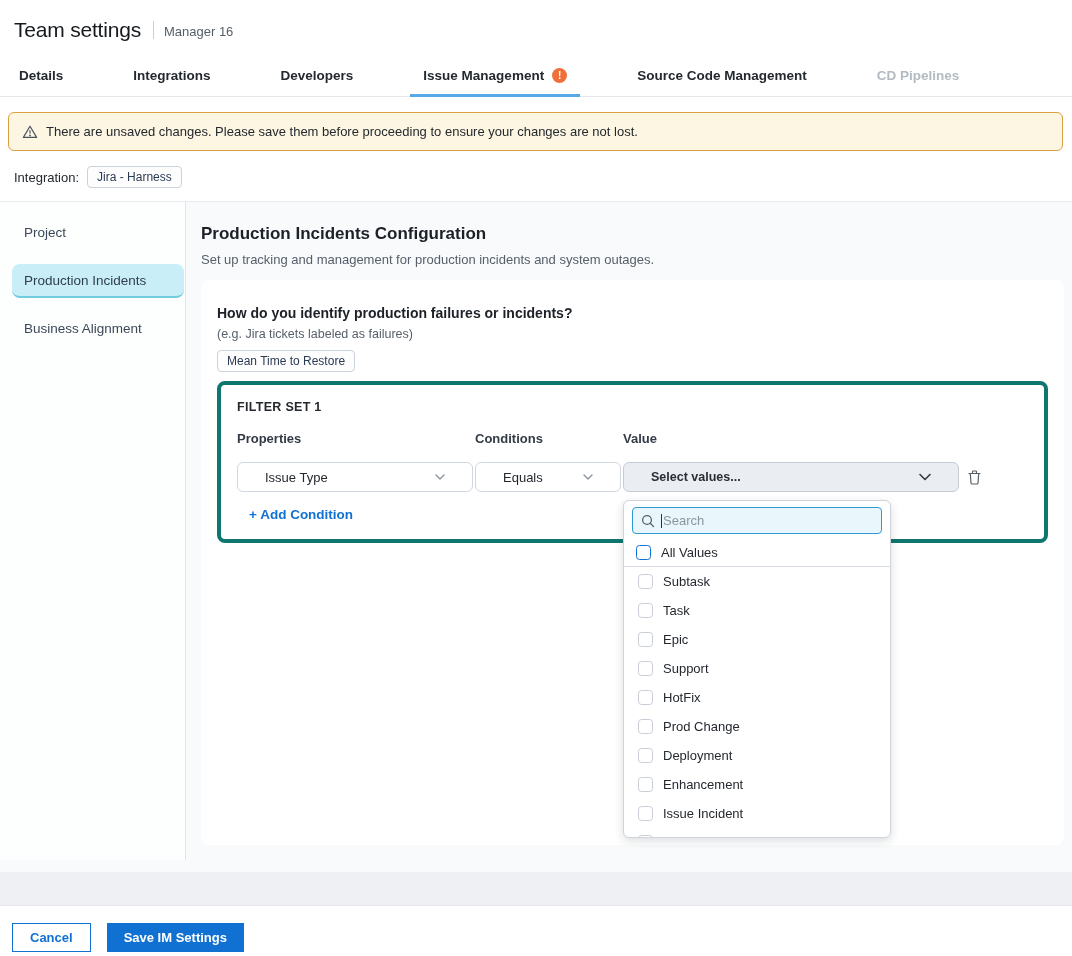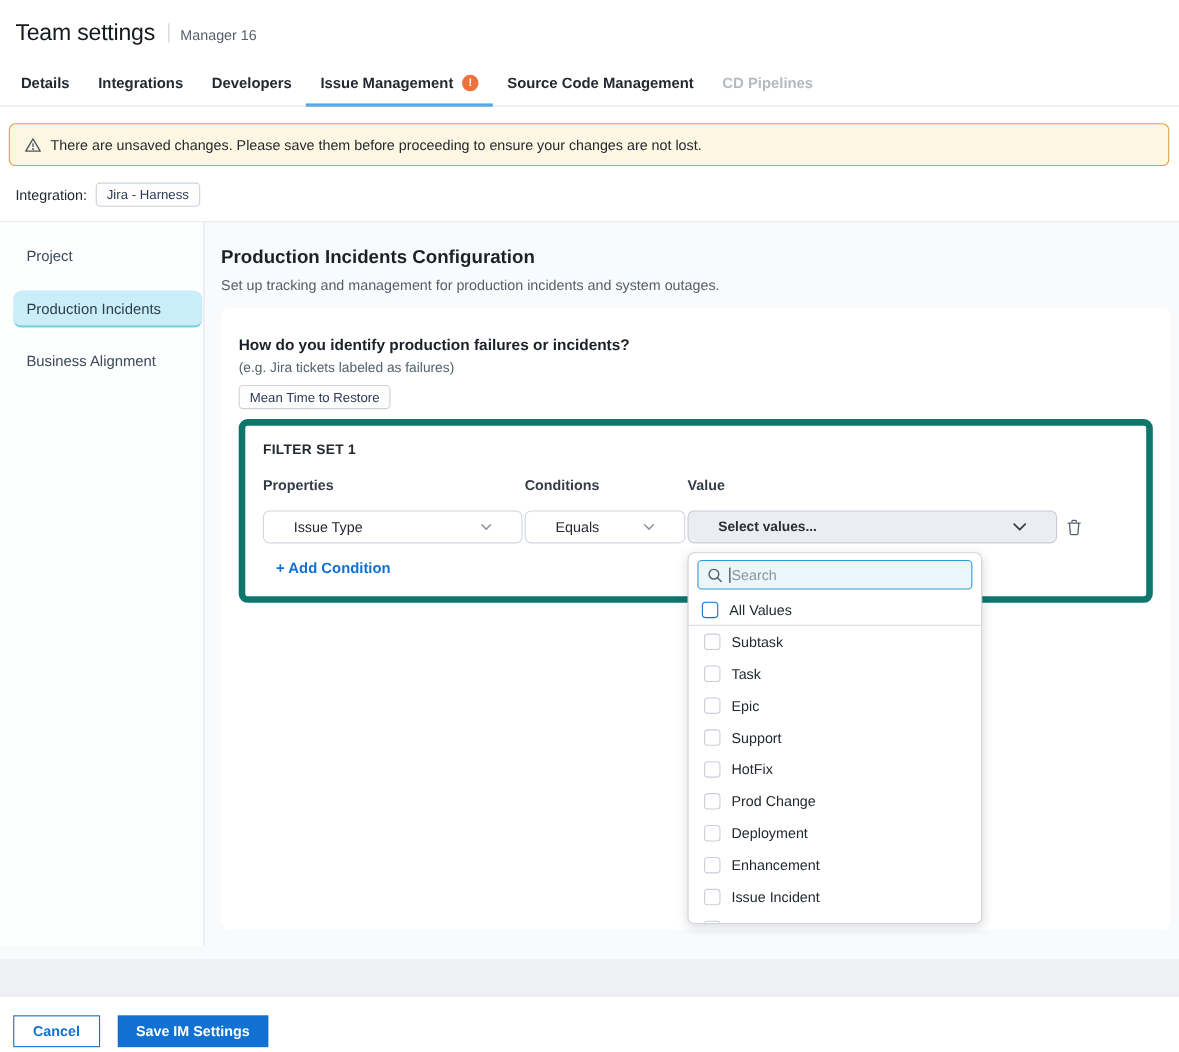--- a/index.html
+++ b/index.html
@@ -11,21 +11,21 @@
   }
   .app { position: relative; width: 1072px; height: 956px; overflow: hidden; background: #fff; }
 
   
   .header { display: flex; align-items: center; padding: 15px 14px 12px 14px; height: 56px; }
   .page-title { font-size: 21px; font-weight: 400; letter-spacing: -0.2px; color: #16191d; }
   .title-sep { width: 1px; height: 18px; background: #c9ced4; margin: 0 10px 0 12px; }
   .title-sub { font-size: 13px; color: #57606a; padding-top: 3px; }
 
   
-  .tabbar { display: flex; align-items: stretch; height: 41px; padding-left: 6px; border-bottom: 1px solid #e4e7eb; }
+  .tabbar { display: flex; align-items: stretch; height: 41px; padding-left: 6px; border-bottom: 1px solid #e4e7eb; gap: 44px; }
   .tab { display: flex; align-items: center; padding: 0 13px; font-size: 13.5px; font-weight: 600; color: #24292f; cursor: pointer; border-bottom: 3px solid transparent; margin-bottom: -1px; }
   .tab.active { border-bottom-color: #57a8e5; }
   .tab.disabled { color: #b3bac2; cursor: default; }
   .tab-badge { width: 15px; height: 15px; border-radius: 50%; background: #f0703c; color: #fff; font-size: 10px; font-weight: 700; display: flex; align-items: center; justify-content: center; margin-left: 8px; }
 
   
   .banner { margin: 15px 9px 0 8px; height: 39px; background: #fdf6e3; border: 1px solid #dba03f; border-radius: 6px; display: flex; align-items: center; padding: 0 13px; }
   .banner svg { flex: 0 0 auto; margin-right: 8px; }
   .banner-text { font-size: 13px; color: #24292e; }
 
@@ -43,21 +43,21 @@
   .main { flex: 1; padding: 22px 9px 0 15px; }
   .main-title { font-size: 17px; font-weight: 700; color: #1c2127; }
   .main-sub { font-size: 13px; color: #57606a; margin-top: 8px; }
 
   .card { margin-top: 13px; background: #ffffff; border-radius: 8px; height: 565px; padding: 25px 16px 16px 16px; }
   .question { font-size: 14px; font-weight: 700; color: #1c2127; }
   .hint { font-size: 12.5px; color: #57606a; margin-top: 6px; }
   .metric-chip { margin-top: 9px; }
 
   
-  .filter-set { margin-top: 9px; border: 6px solid #0f766e; border-radius: 8px; padding: 15px 16px 16px 16px; width: 831px; position: relative; }
+  .filter-set { margin-top: 9px; border: 4px solid #0f766e; border-radius: 8px; padding: 15px 16px 16px 16px; width: 831px; position: relative; }
   .fs-title { font-size: 12.5px; font-weight: 700; color: #24292f; letter-spacing: 0.3px; }
   .fs-grid { display: grid; grid-template-columns: 236px 146px 336px auto; column-gap: 2px; align-items: center; }
   .fs-labels { margin-top: 17px; }
   .fs-label { font-size: 13px; font-weight: 600; color: #333b47; }
   .fs-row { margin-top: 16px; }
   .select { height: 30px; border: 1px solid #d0d7de; border-radius: 6px; background: #fff; display: flex; align-items: center; justify-content: space-between; padding: 0 27px; font-size: 13px; color: #24292f; cursor: pointer; }
   .select .chev { color: #8c959f; }
   .select.filled { background: #eaedf2; border-color: #c6ccd6; position: relative; }
   .select.filled .sel-text { font-weight: 600; font-size: 12.5px; color: #2a2f36; }
   .select.filled .chev { color: #343b45; }

